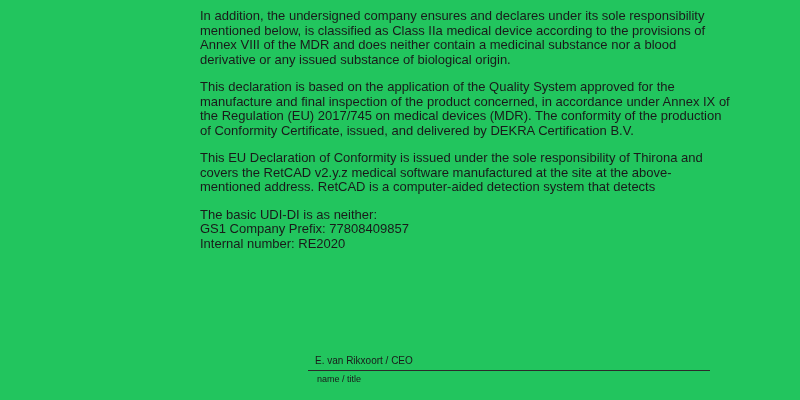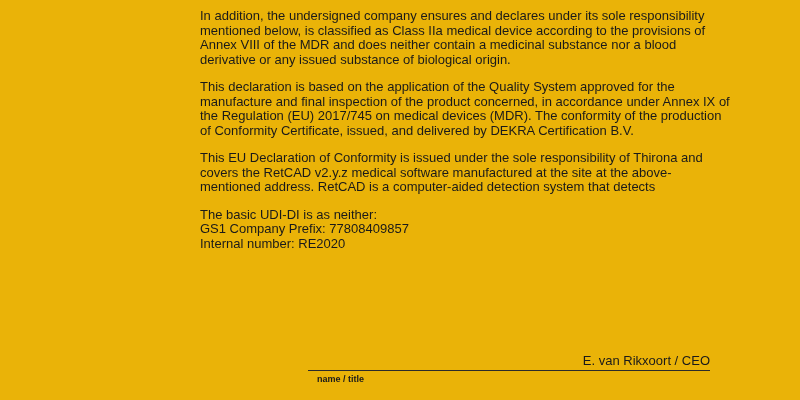--- a/index.html
+++ b/index.html
@@ -6,56 +6,54 @@
   html, body {
     width: 800px; height: 400px;
     background: #ffffff;
     font-family: "Liberation Sans", sans-serif;
     color: #1a1a1a;
     overflow: hidden;
   }
   .page {
     position: relative;
     width: 800px; height: 400px;
-    background: #eab308;
+    background: #22c55e;
   }
   .content {
     position: absolute;
     left: 200px; top: 9px;
     width: 500px;
     font-size: 13px;
     line-height: 14.5px;
   }
   .para { margin-bottom: 13px; }
   .para .line { white-space: nowrap; }
   .signature {
     position: absolute;
     left: 308px; top: 353px;
     width: 402px;
   }
   .sig-name {
     padding-left: 7px;
-    font-size: 13px;
+    font-size: 10px;
     line-height: 16px;
     white-space: nowrap;
-    text-align: right;
   }
   .sig-line {
     border-top: 1.5px solid #2b2b2b;
     margin-top: 1px;
     width: 402px;
     height: 0;
   }
   .sig-caption {
     padding-left: 9px;
     margin-top: 3px;
     font-size: 9px;
     line-height: 10px;
     white-space: nowrap;
-    font-weight: bold;
   }
 </style>
 </head>
 <body>
 
 <div class="page">
 
   <div class="content">
 
     <div class="para">

